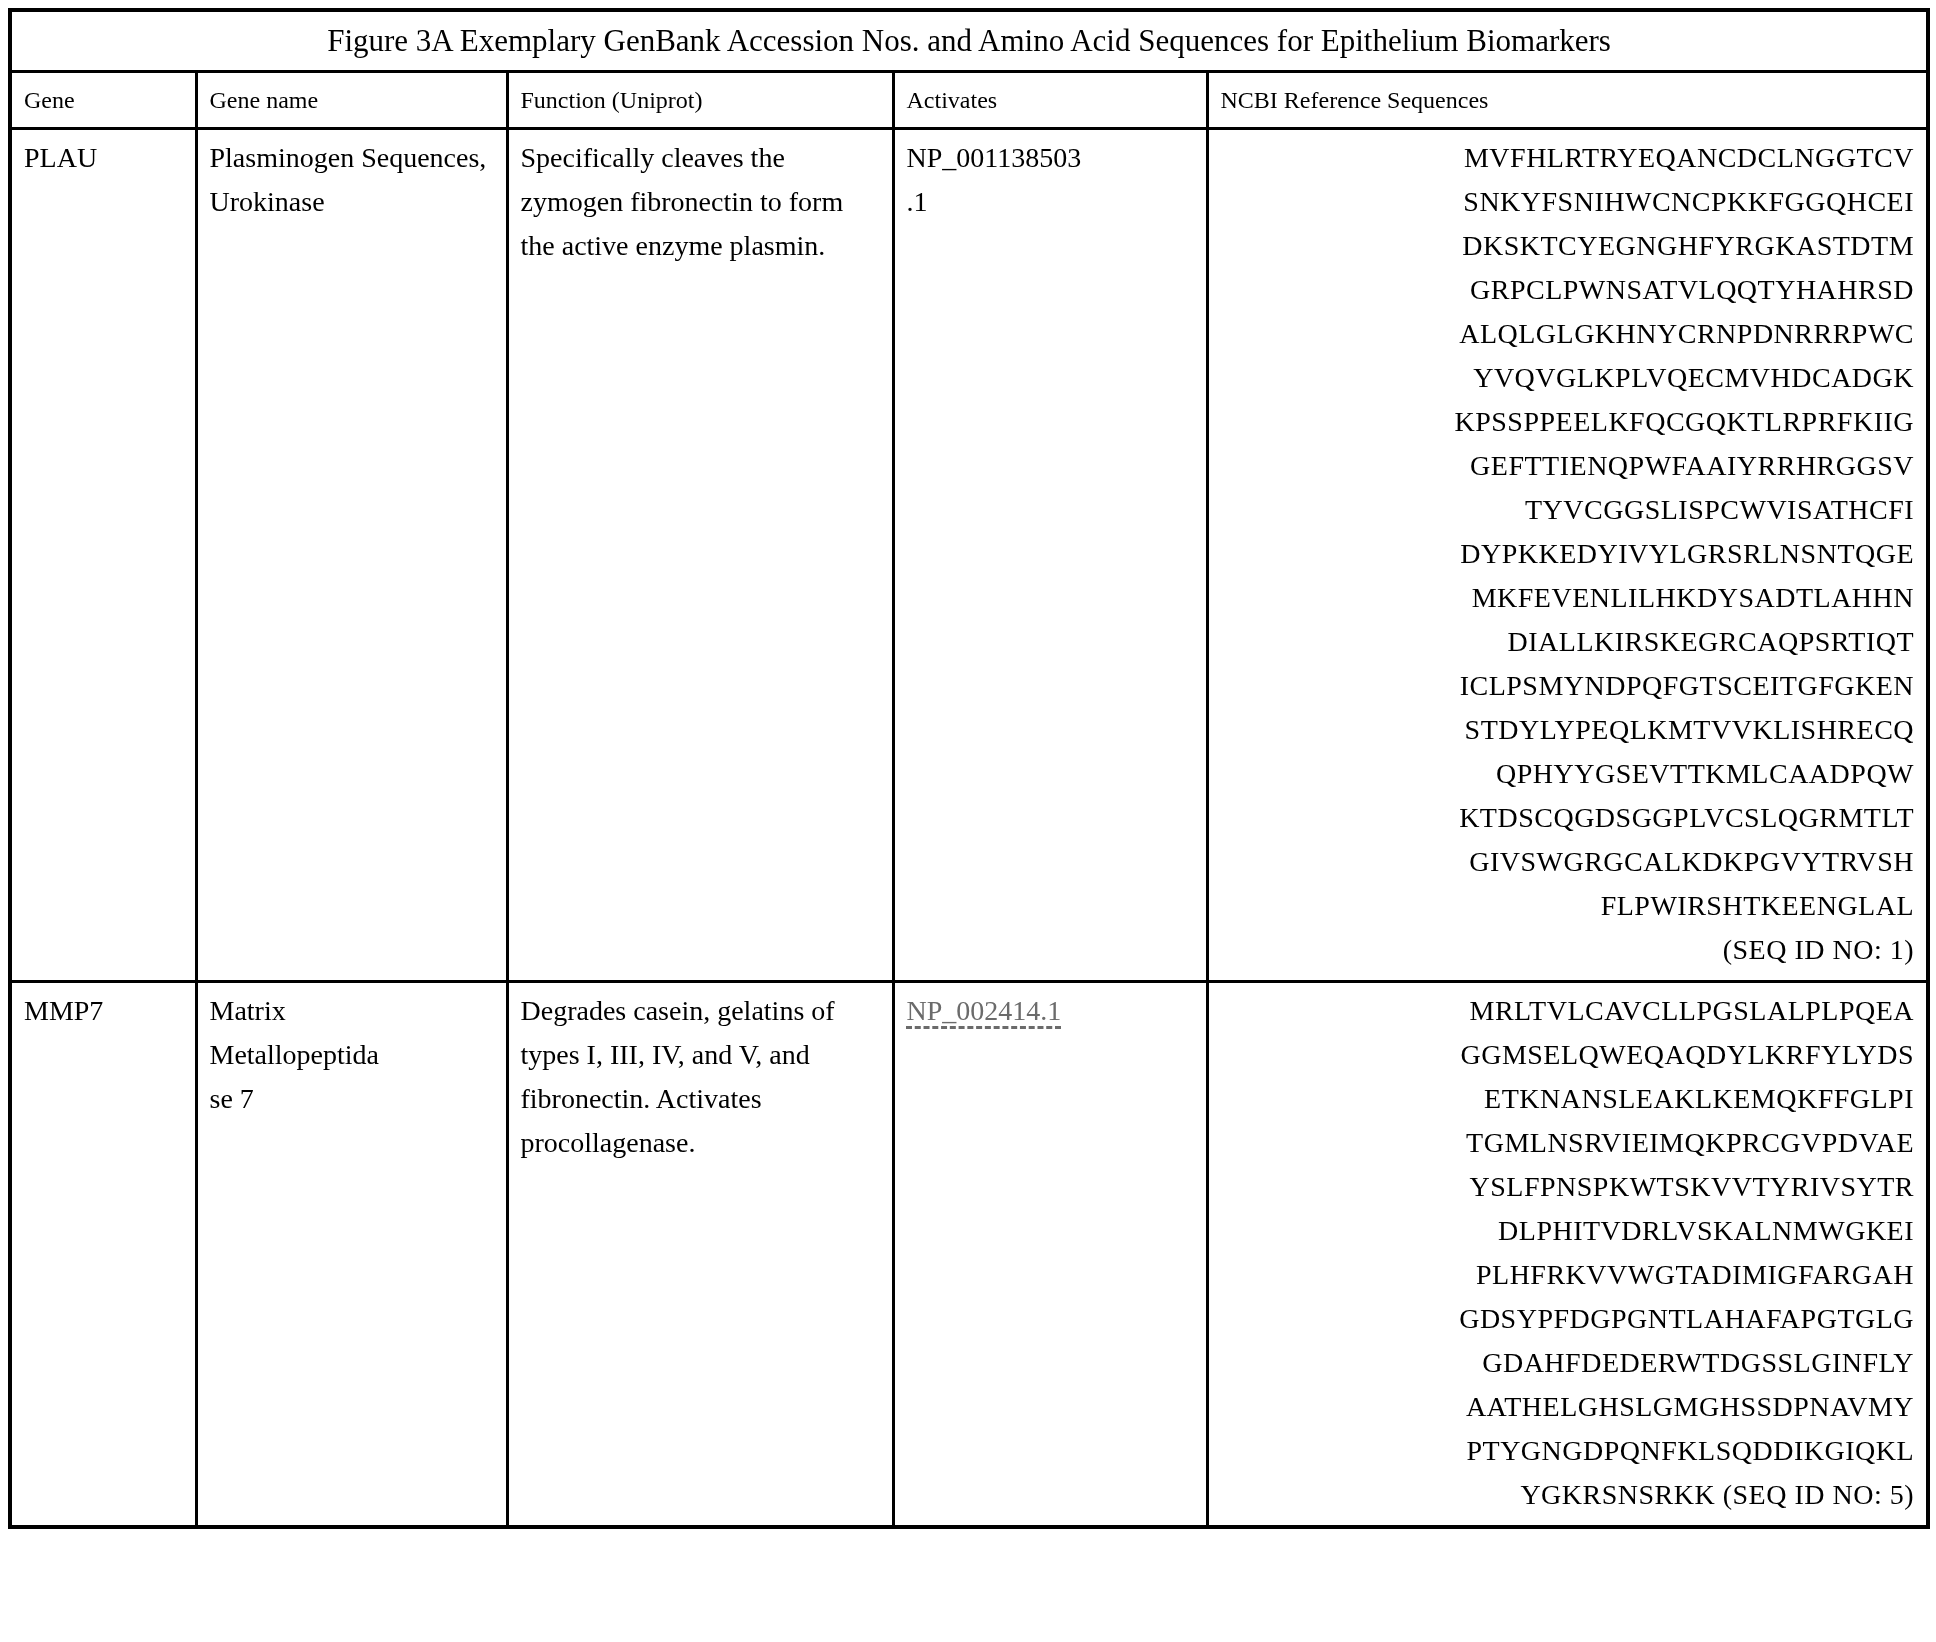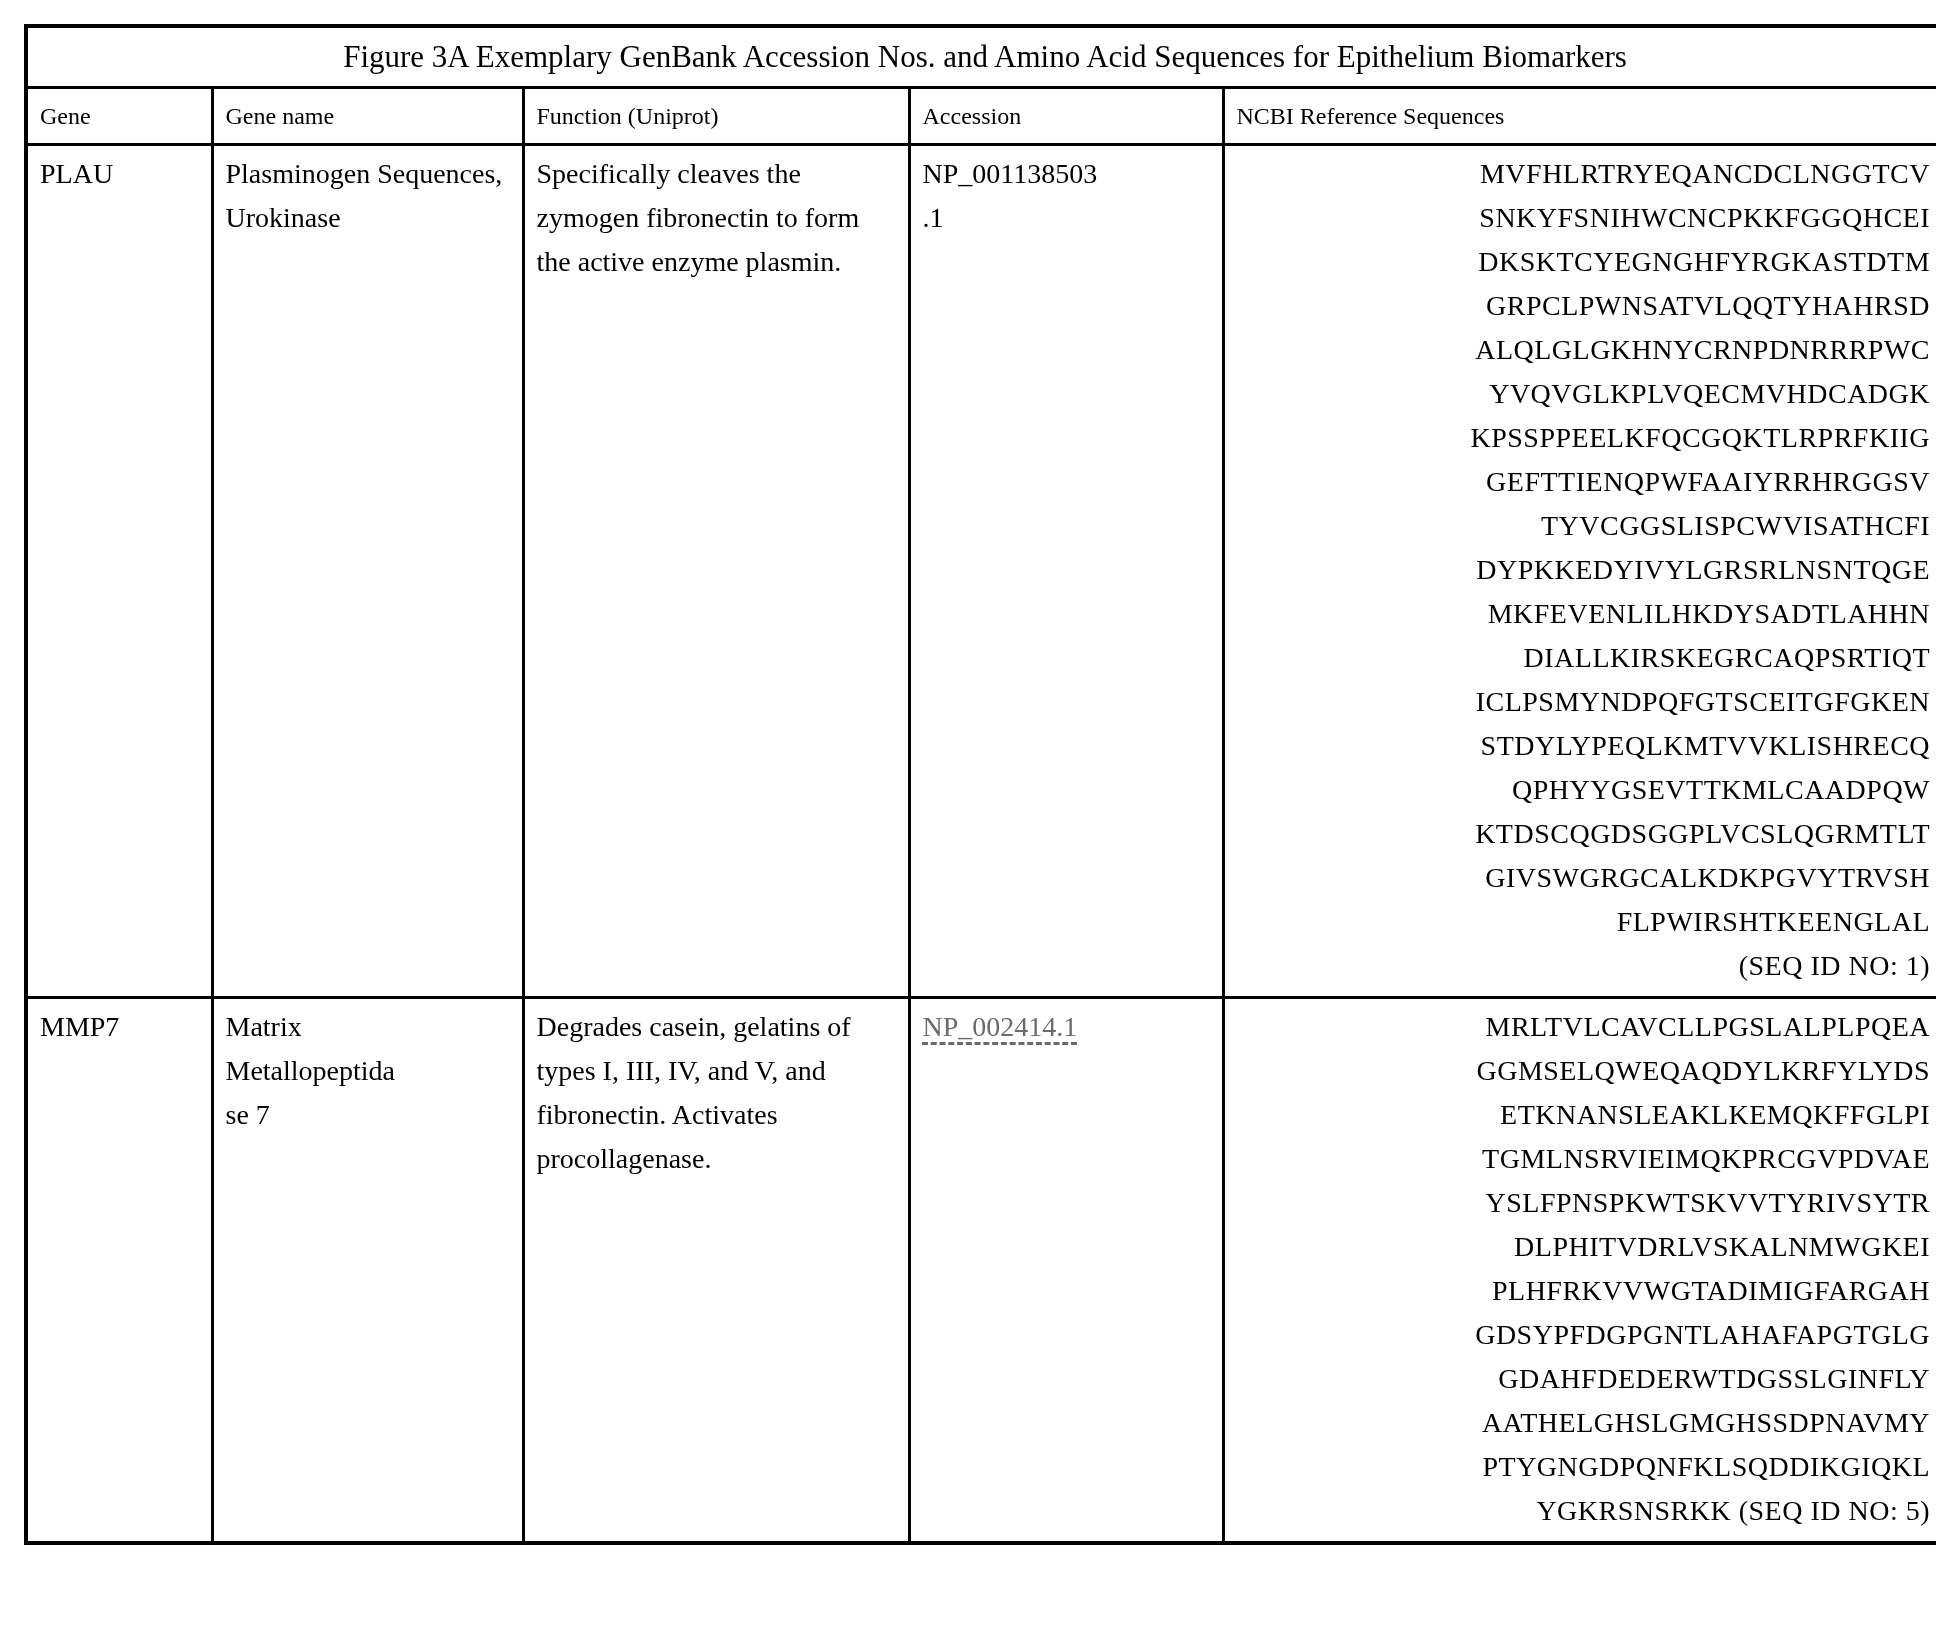--- a/index.html
+++ b/index.html
@@ -7,21 +7,21 @@
     padding: 0;
     background: #ffffff;
     font-family: "Liberation Serif", "DejaVu Serif", serif;
     color: #000000;
   }
   .page {
     width: 1936px;
     height: 1642px;
     background: #ffffff;
     box-sizing: border-box;
-    padding: 24px;
+    padding: 8px;
   }
   table.biomarker {
     border-collapse: collapse;
     table-layout: fixed;
     width: 1918px;
     border: 4px solid #000;
   }
   table.biomarker td {
     border: 3px solid #000;
     vertical-align: top;
@@ -79,21 +79,21 @@
 
     <tbody>
         <tr class="title-row">
       <td colspan="5">Figure 3A Exemplary GenBank Accession Nos. and Amino Acid Sequences for Epithelium Biomarkers</td>
     </tr>
 
     <tr class="header-row">
       <td>Gene</td>
       <td>Gene name</td>
       <td>Function (Uniprot)</td>
-      <td>Accession</td>
+      <td>Activates</td>
       <td>NCBI Reference Sequences</td>
     </tr>
 
     <tr class="data-row">
       <td class="gene-cell">PLAU</td>
       <td>Plasminogen Sequences, Urokinase</td>
       <td>Specifically cleaves the zymogen fibronectin to form the active enzyme plasmin.</td>
       <td>NP_001138503
 .1</td>
       <td class="seq-cell">MVFHLRTRYEQANCDCLNGGTCV

